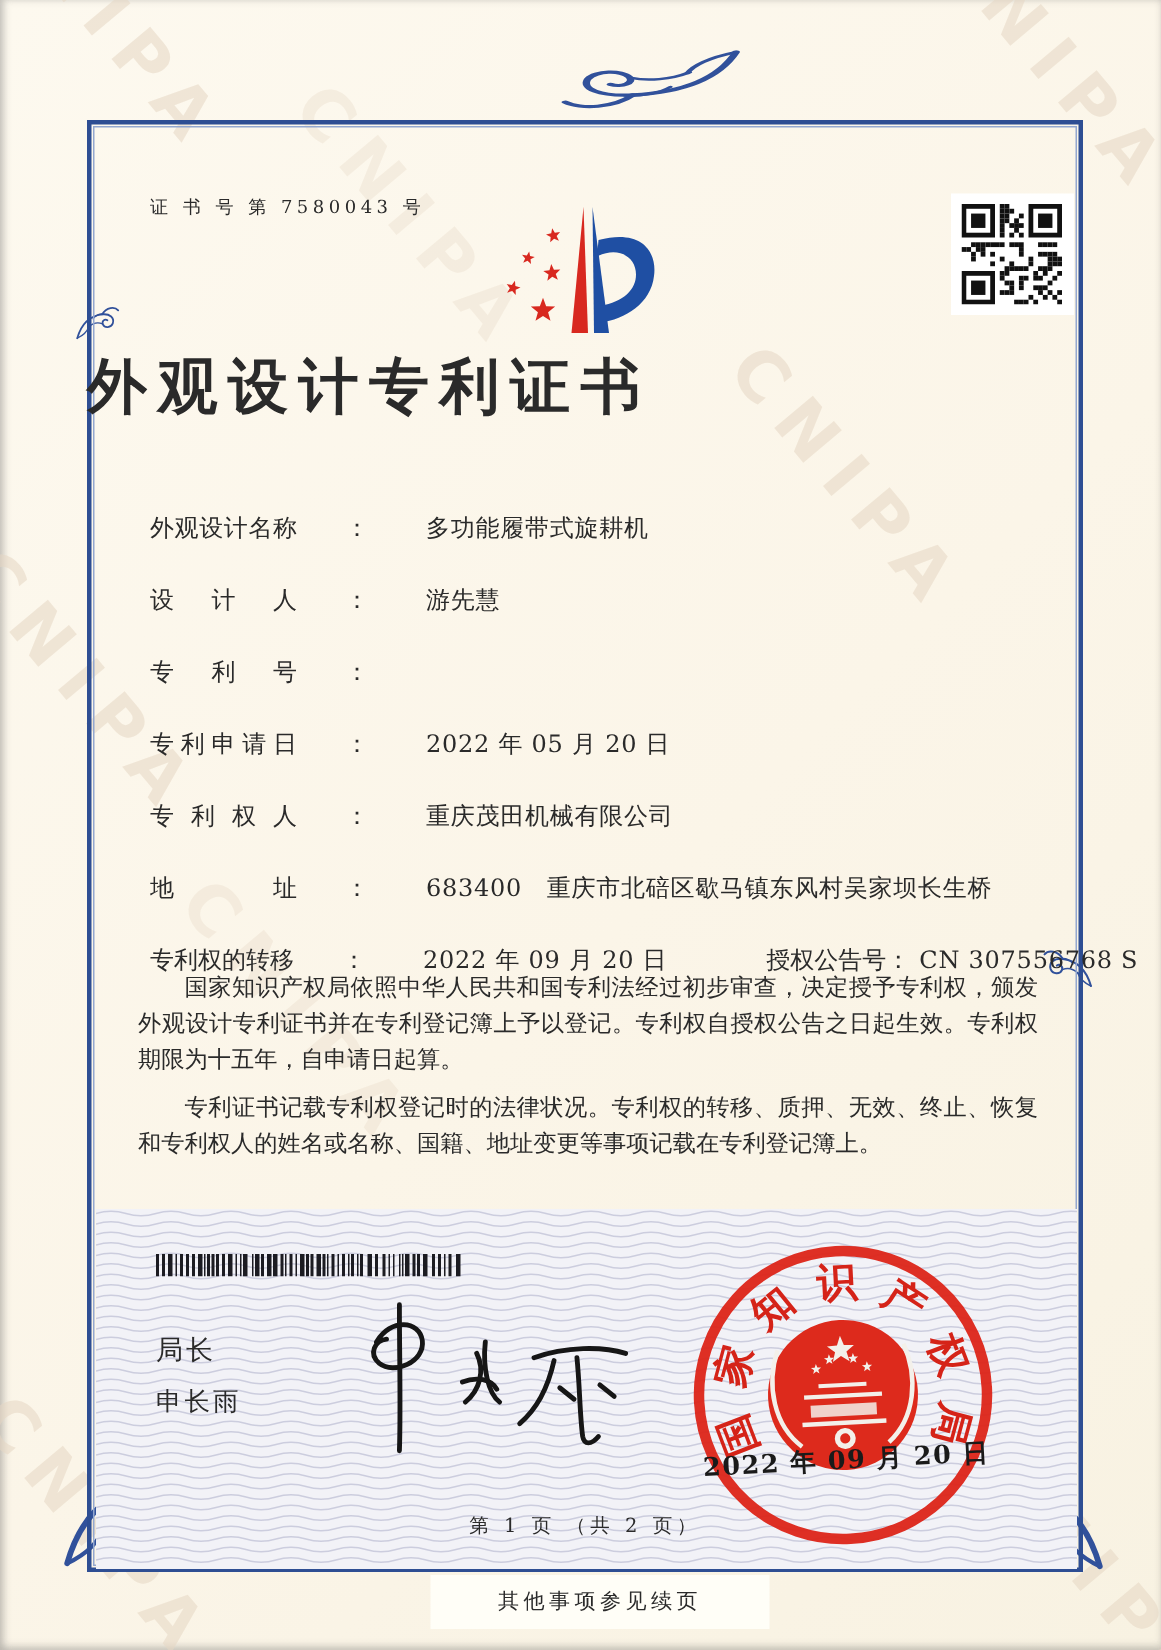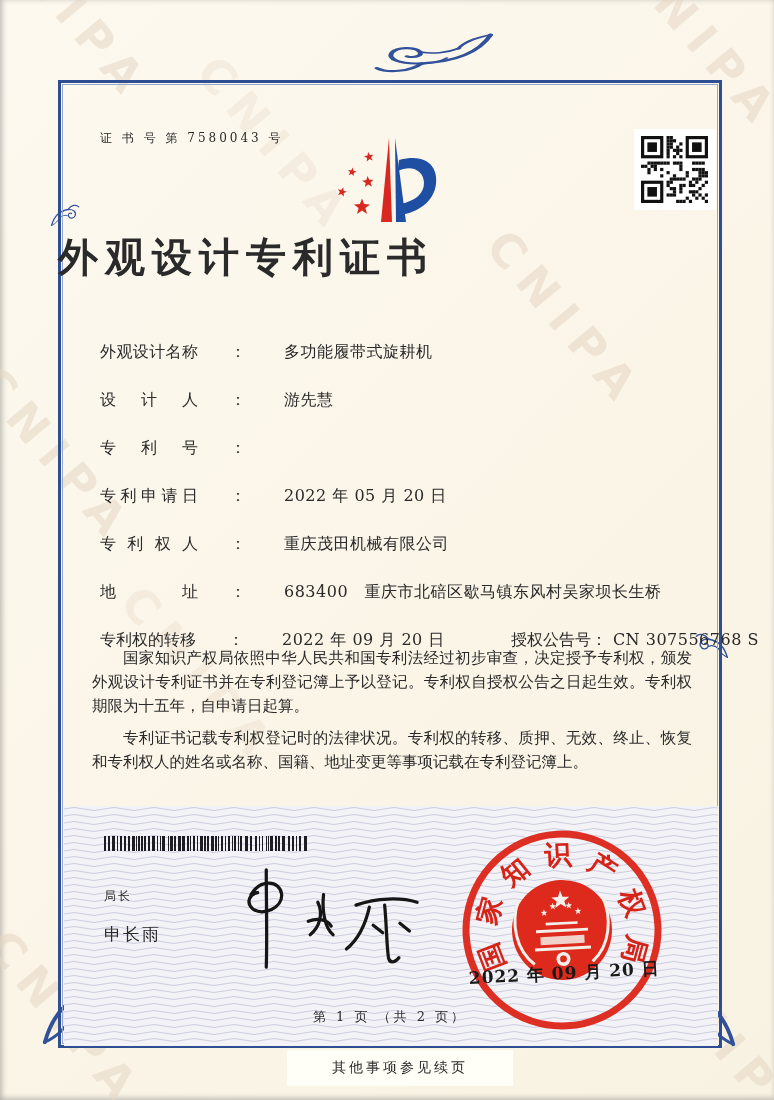--- a/index.html
+++ b/index.html
@@ -41,21 +41,21 @@
   .row{height:48px; display:flex; align-items:center; white-space:nowrap;gap:32px;}
   .flbl{display:inline-block; width:98px; text-align:justify; text-align-last:justify;}
   .fcolon{display:inline-block; margin-right:6px;}
   .fval{letter-spacing:.5px;}
   .pair2{margin-left:34px;}
   .paras{position:absolute; left:92px; top:646px; width:600px; font-size:15.5px;
     line-height:24px; text-align:justify;}
   .paras p{margin:0 0 8px 0; text-indent:2em;}
   .band{position:absolute; left:64px; top:806px; z-index:1;}
   .barcode{position:absolute; left:104px; top:836px; z-index:2;}
-  .signer-title{position:absolute; left:104px; top:888px; font-size:12px; letter-spacing:2px; z-index:2;}
+  .signer-title{position:absolute; left:104px; top:888px; font-size:18px; letter-spacing:2px; z-index:2;}
   .signer-name{position:absolute; left:104px; top:923px; font-size:17px; letter-spacing:2px; z-index:2;text-align:center;}
   .signature{position:absolute; left:222px; top:866px; z-index:2;}
   .seal{position:absolute; left:458px; top:826px; z-index:3; mix-blend-mode:multiply; transform:rotate(-3deg);}
   .page-info{position:absolute; left:58px; top:1008px; width:664px; text-align:center;
     font-size:13px; letter-spacing:3px; z-index:2;}
   .continuation{
     position:absolute; left:287px; top:1050px; width:200px; text-align:center;
     background:#fffef7; padding:9px 13px; font-size:14px; letter-spacing:3px; z-index:2;
   }
   .flourish{position:absolute; z-index:1; color:#31519b;}

